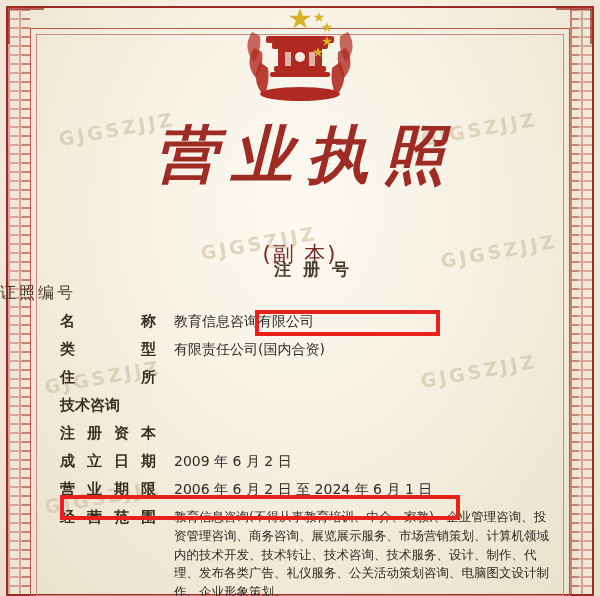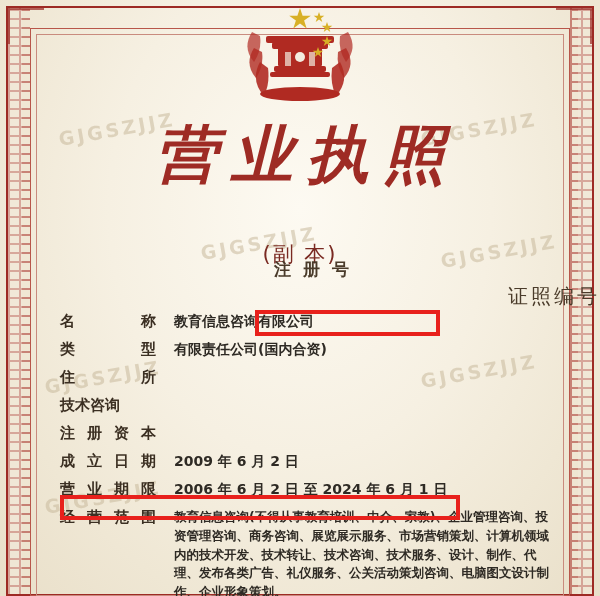--- a/index.html
+++ b/index.html
@@ -139,22 +139,22 @@
     font-size: 17px;
     font-weight: bold;
     letter-spacing: 3px;
     color: #4a3b2a;
     margin-left: 26px;
   }
   .certno {
     position: absolute;
     left: 0; right: 0;
     top: 283px;
-    text-align: right;
-    font-size: 20px;
+    text-align: left;
+    font-size: 16px;
     letter-spacing: 3px;
     color: #4a3b2a;
   }
 
   
   .fields {
     position: absolute;
     left: 60px;
     right: 46px;
     top: 312px;
@@ -176,21 +176,20 @@
     justify-content: space-between;
     white-space: nowrap;
   }
   .row .label span { display: inline-block; }
   .row .value {
     flex: 1;
     font-size: 14px;
     color: #2e2a24;
     line-height: 1.38;
     padding-left: 18px;
-    font-weight: bold;
   }
   .row .value.small {
     font-size: 12.5px;
     line-height: 1.5;
   }
 
   
   .mark-name {
     position: absolute;
     left: 255px;

